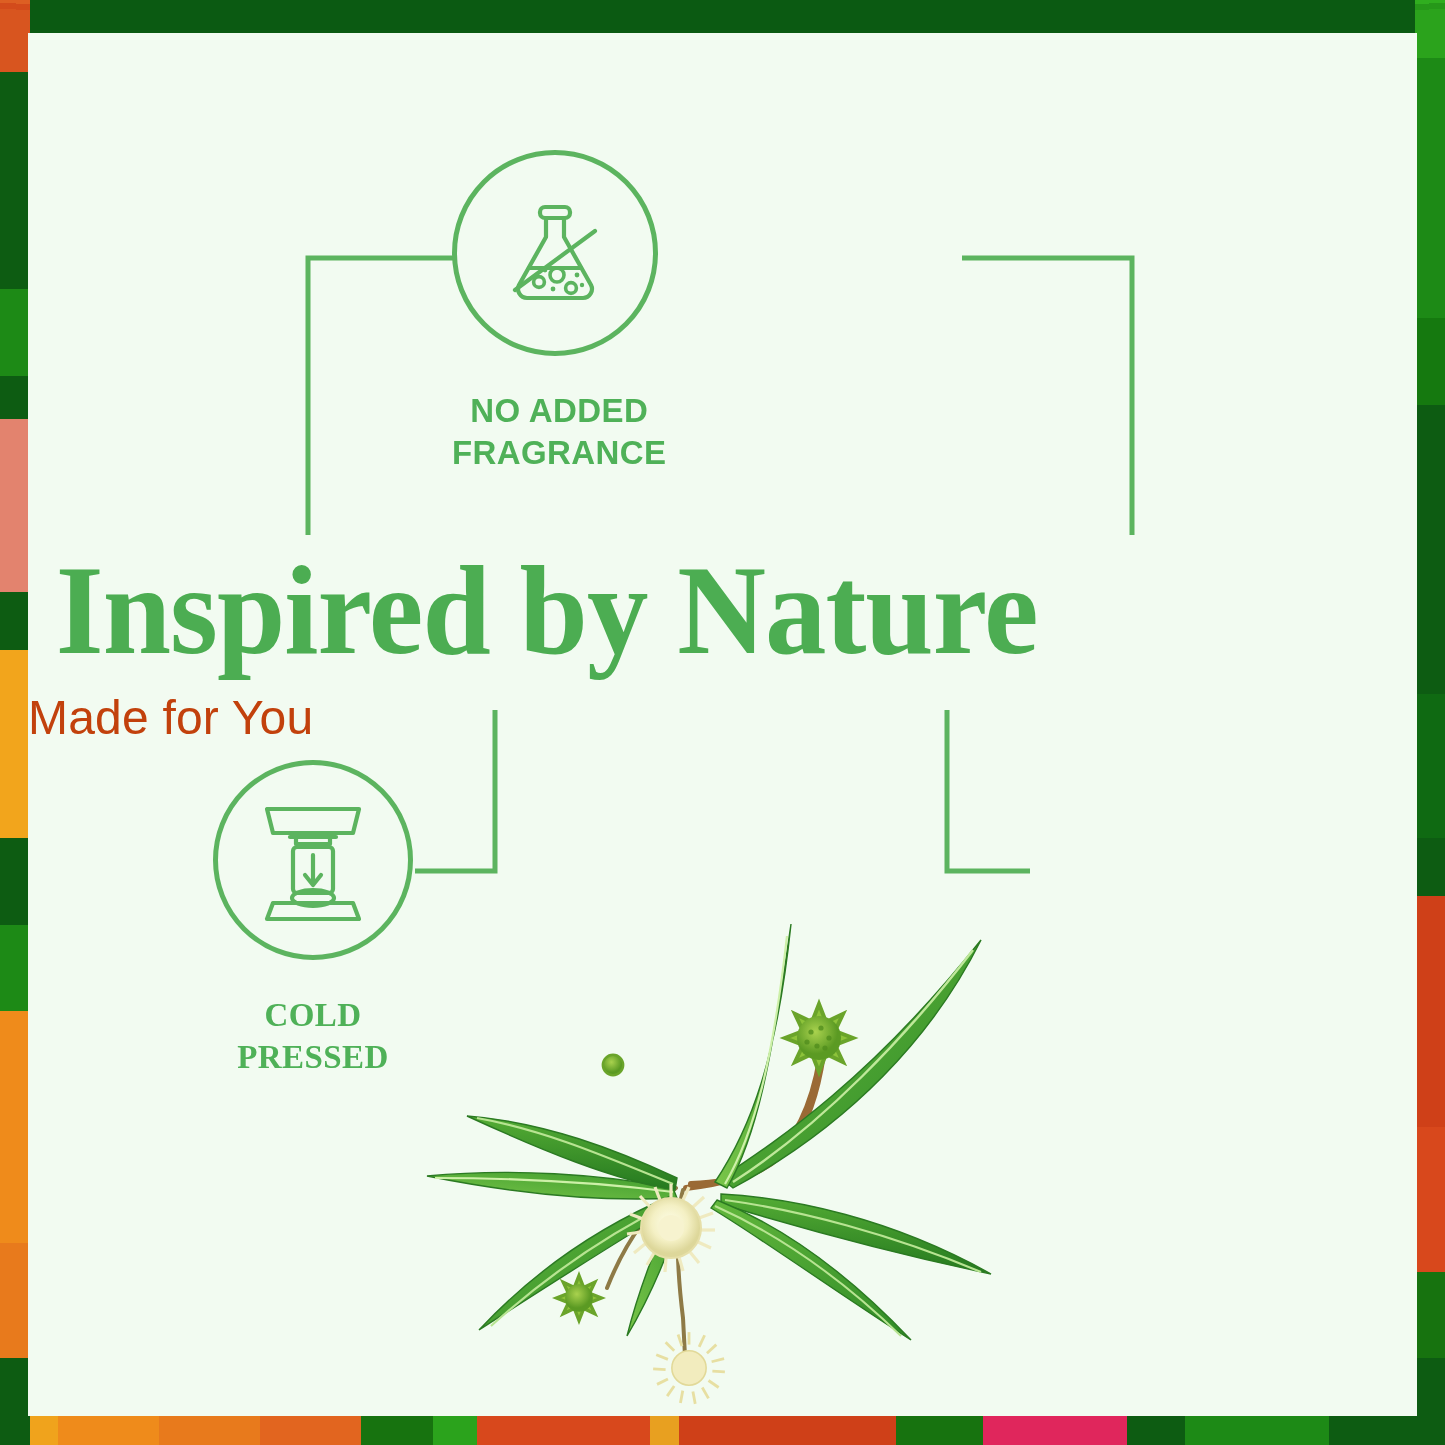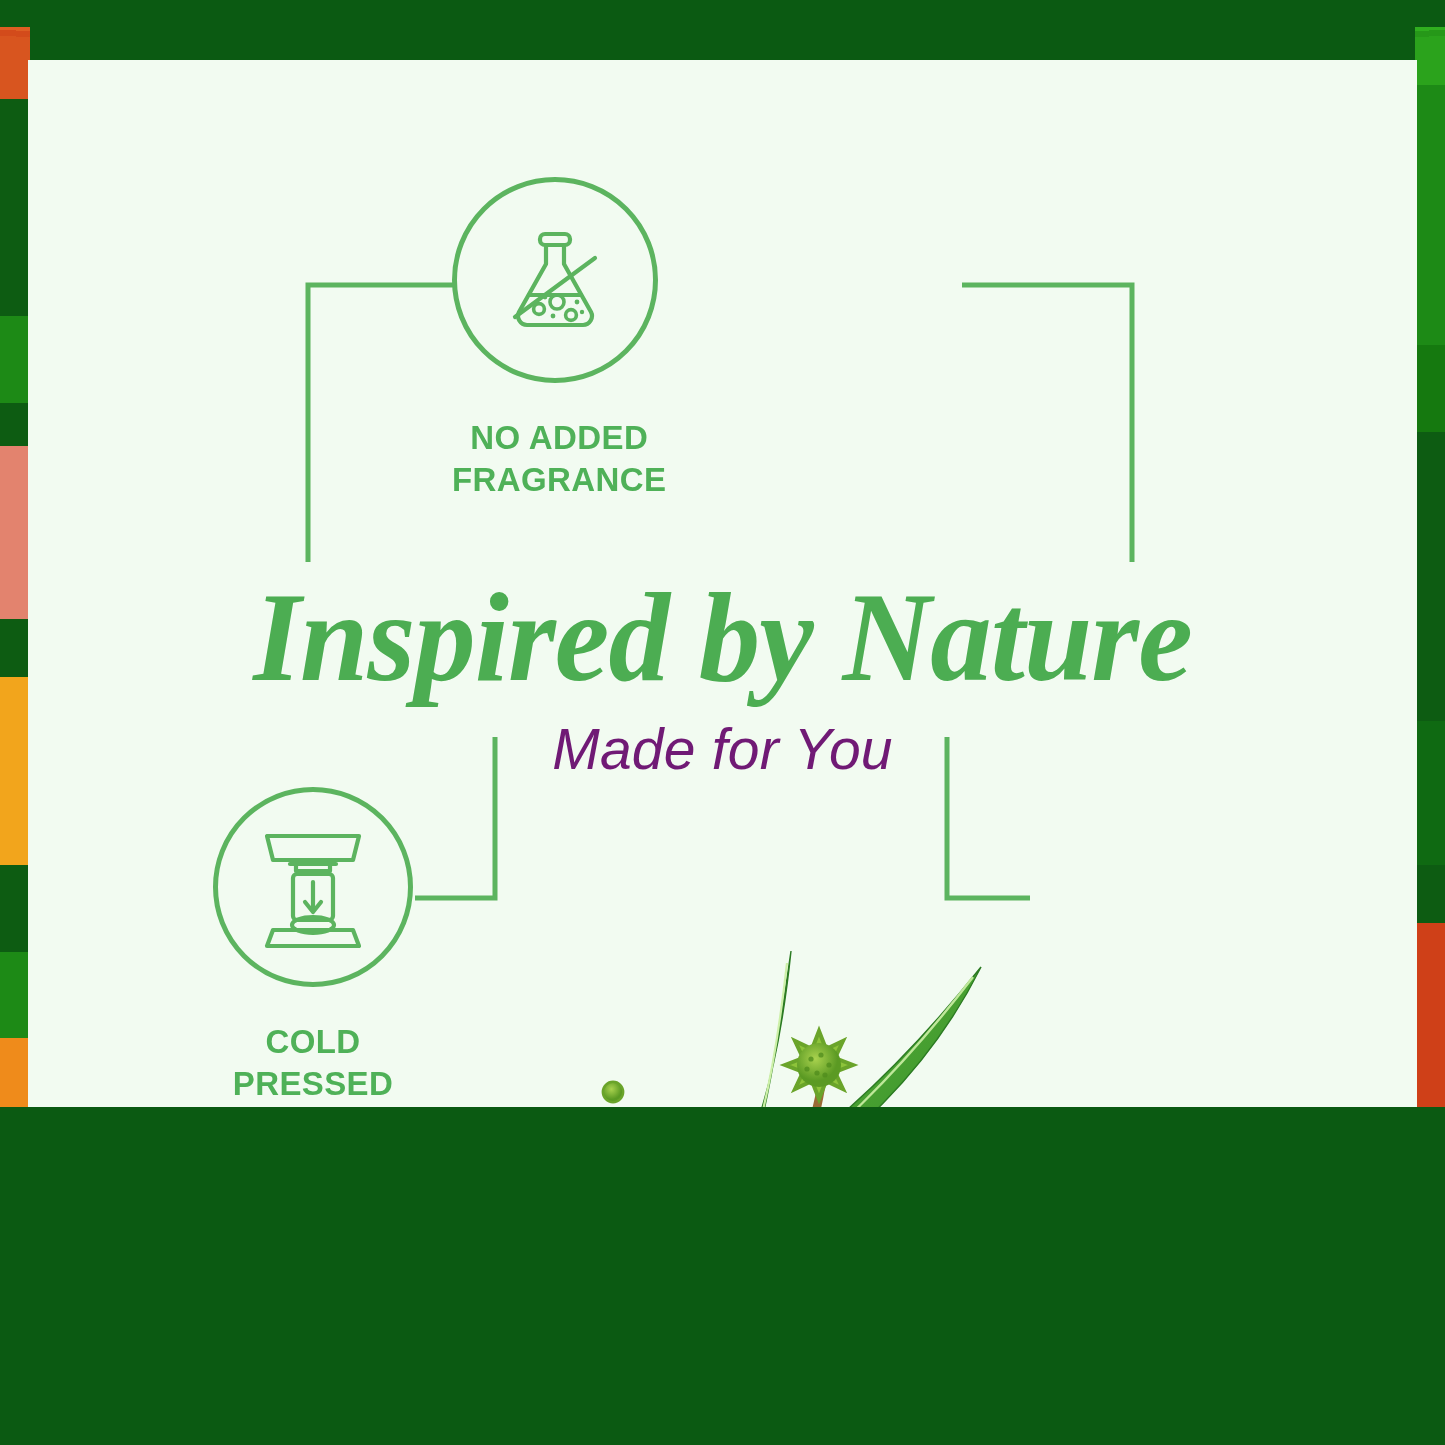--- a/index.html
+++ b/index.html
@@ -5,23 +5,22 @@
 <style>
   html,body{margin:0;padding:0;}
   body{
     width:1445px;height:1445px;
     font-family:"Liberation Sans", sans-serif;
     overflow:hidden;
     background:#0b5a12;
   }
   .poster{
     position:relative;
-    width:1445px;height:1080px;
+    width:1445px;height:1445px;
     overflow:hidden;
-    margin-top:27px;
   }
 
   
   .frame{position:absolute;inset:0;overflow:hidden;}
   .frame .band{position:absolute;}
 
   .band-top{left:0;top:0;width:1445px;height:46px;
     background:
       linear-gradient(95deg, rgba(0,0,0,.18) 0 2px, rgba(255,255,255,.10) 2px 6px, rgba(0,0,0,0) 6px 12px) repeat-x,
       linear-gradient(90deg,
@@ -106,47 +105,46 @@
 
   #badge-fragrance{left:424px;top:117px;}
   #badge-fragrance .ring{width:206px;height:206px;}
   #badge-fillers{left:759px;top:119px;}
   #badge-fillers .ring{width:201px;height:201px;}
   #badge-cold{left:185px;top:727px;}
   #badge-cold .ring{width:200px;height:200px;}
   #badge-cruelty{left:1002px;top:727px;}
   #badge-cruelty .ring{width:200px;height:200px;}
 
-  .cap-left{text-align:center;}
+  .cap-left{text-align:center;font-family:Liberation Serif, serif;}
 
   
   .headline{
     position:absolute;
     left:0;right:0;
     top:513px;
-    text-align:center;
+    text-align:left;
     pointer-events:none;
-    font-style:italic;
   }
   .headline .h1{
     font-family:"Liberation Serif", serif;
     font-weight:700;
     font-size:128px;
     line-height:1.0;
     color:#4cad52;
     letter-spacing:-1px;
     transform:scaleX(.96);
   }
   .headline .h2{
     margin-top:20px;
     font-family:"Liberation Sans", sans-serif;
     font-weight:400;
-    font-size:57px;
+    font-size:48px;
     line-height:1.0;
-    color:#701a75;
+    color:#c2410c;
     letter-spacing:.2px;
   }
 
   
   .plant{
     position:absolute;
     left:393px;top:855px;
     width:600px;height:520px;
   }
 </style>

